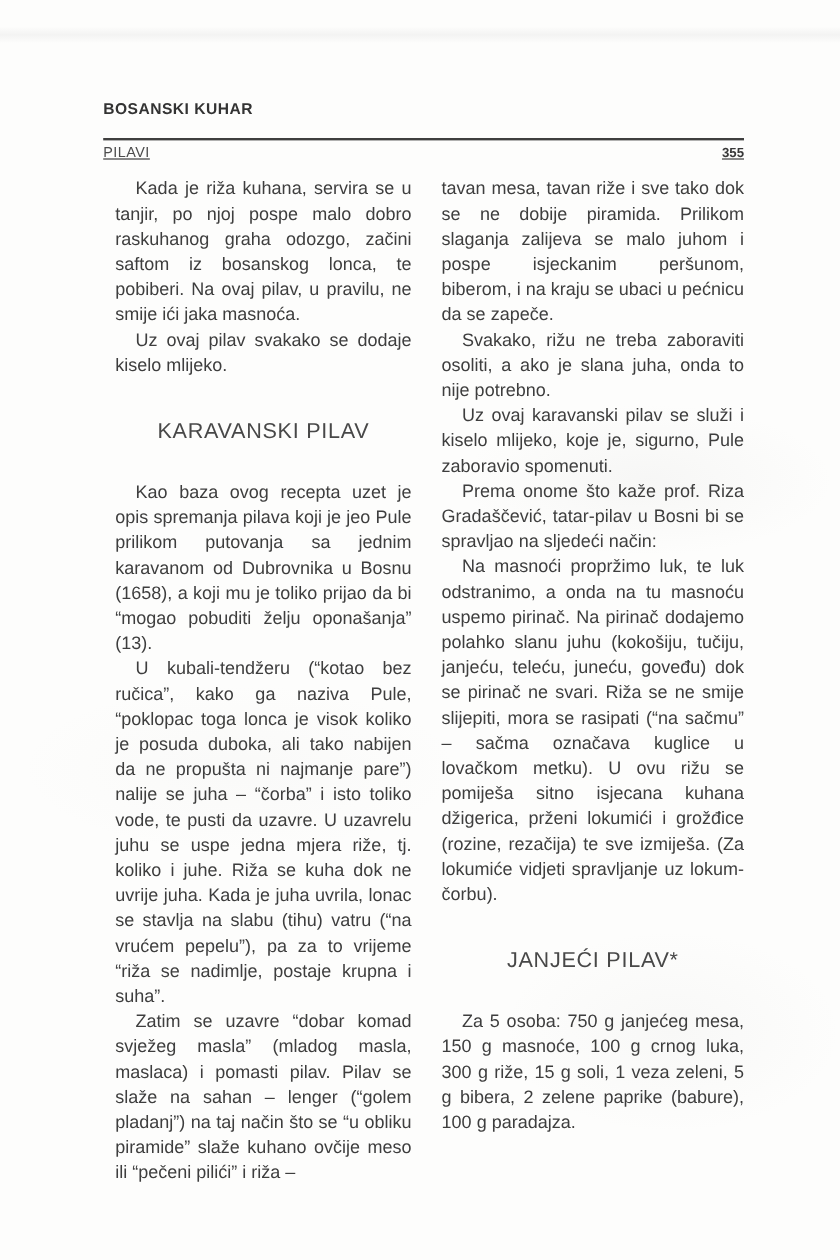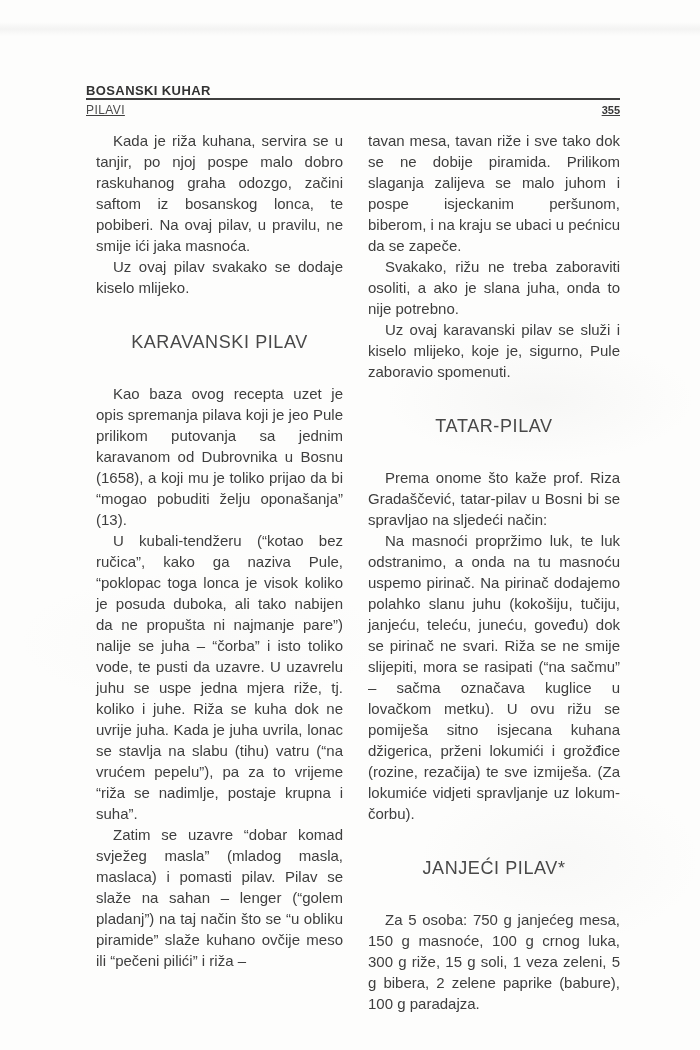--- a/index.html
+++ b/index.html
@@ -32,21 +32,21 @@
     pointer-events: none;
   }
   .content {
     position: absolute;
     left: 86px;
     top: 83px;
     width: 534px;
   }
   .running-head {
     border-bottom: 2px solid #3f3f3f;
-    padding-bottom: 0;
+    padding-bottom: 17px;
   }
   .book-title {
     font-size: 13px;
     font-weight: bold;
     letter-spacing: 0.4px;
     color: #333333;
   }
   .subhead-row {
     display: flex;
     justify-content: space-between;
@@ -125,21 +125,20 @@
         <h2 class="section-heading">KARAVANSKI PILAV</h2>
         <p class="indent">Kao baza ovog recepta uzet je opis spremanja pilava koji je jeo Pule prilikom putovanja sa jednim karavanom od Dubrovnika u Bosnu (1658), a koji mu je toliko prijao da bi “mogao pobuditi želju oponašanja” (13).</p>
         <p class="indent">U kubali-tendžeru (“kotao bez ručica”, kako ga naziva Pule, “poklopac toga lonca je visok koliko je posuda duboka, ali tako nabijen da ne propušta ni najmanje pare”) nalije se juha – “čorba” i isto toliko vode, te pusti da uzavre. U uzavrelu juhu se uspe jedna mjera riže, tj. koliko i juhe. Riža se kuha dok ne uvrije juha. Kada je juha uvrila, lonac se stavlja na slabu (tihu) vatru (“na vrućem pepelu”), pa za to vrijeme “riža se nadimlje, postaje krupna i suha”.</p>
         <p class="indent">Zatim se uzavre “dobar komad svježeg masla” (mladog masla, maslaca) i pomasti pilav. Pilav se slaže na sahan – lenger (“golem pladanj”) na taj način što se “u obliku piramide” slaže kuhano ovčije meso ili “pečeni pilići” i riža –</p>
       </div>
 
       <div class="col col-right">
         <p>tavan mesa, tavan riže i sve tako dok se ne dobije piramida. Prilikom slaganja zalijeva se malo juhom i pospe isjeckanim peršunom, biberom, i na kraju se ubaci u pećnicu da se zapeče.</p>
         <p class="indent">Svakako, rižu ne treba zaboraviti osoliti, a ako je slana juha, onda to nije potrebno.</p>
         <p class="indent">Uz ovaj karavanski pilav se služi i kiselo mlijeko, koje je, sigurno, Pule zaboravio spomenuti.</p>
-        <h2 class="section-heading">TATAR-PILAV</h2>
         <p class="indent">Prema onome što kaže prof. Riza Gradaščević, tatar-pilav u Bosni bi se spravljao na sljedeći način:</p>
         <p class="indent">Na masnoći propržimo luk, te luk odstranimo, a onda na tu masnoću uspemo pirinač. Na pirinač dodajemo polahko slanu juhu (kokošiju, tučiju, janjeću, teleću, juneću, goveđu) dok se pirinač ne svari. Riža se ne smije slijepiti, mora se rasipati (“na sačmu” – sačma označava kuglice u lovačkom metku). U ovu rižu se pomiješa sitno isjecana kuhana džigerica, prženi lokumići i grožđice (rozine, rezačija) te sve izmiješa. (Za lokumiće vidjeti spravljanje uz lokum-čorbu).</p>
         <h2 class="section-heading">JANJEĆI PILAV*</h2>
         <p class="indent">Za 5 osoba: 750 g janjećeg mesa, 150 g masnoće, 100 g crnog luka, 300 g riže, 15 g soli, 1 veza zeleni, 5 g bibera, 2 zelene paprike (babure), 100 g paradajza.</p>
       </div>
 
     </div>
   </div>
 </div>
 

